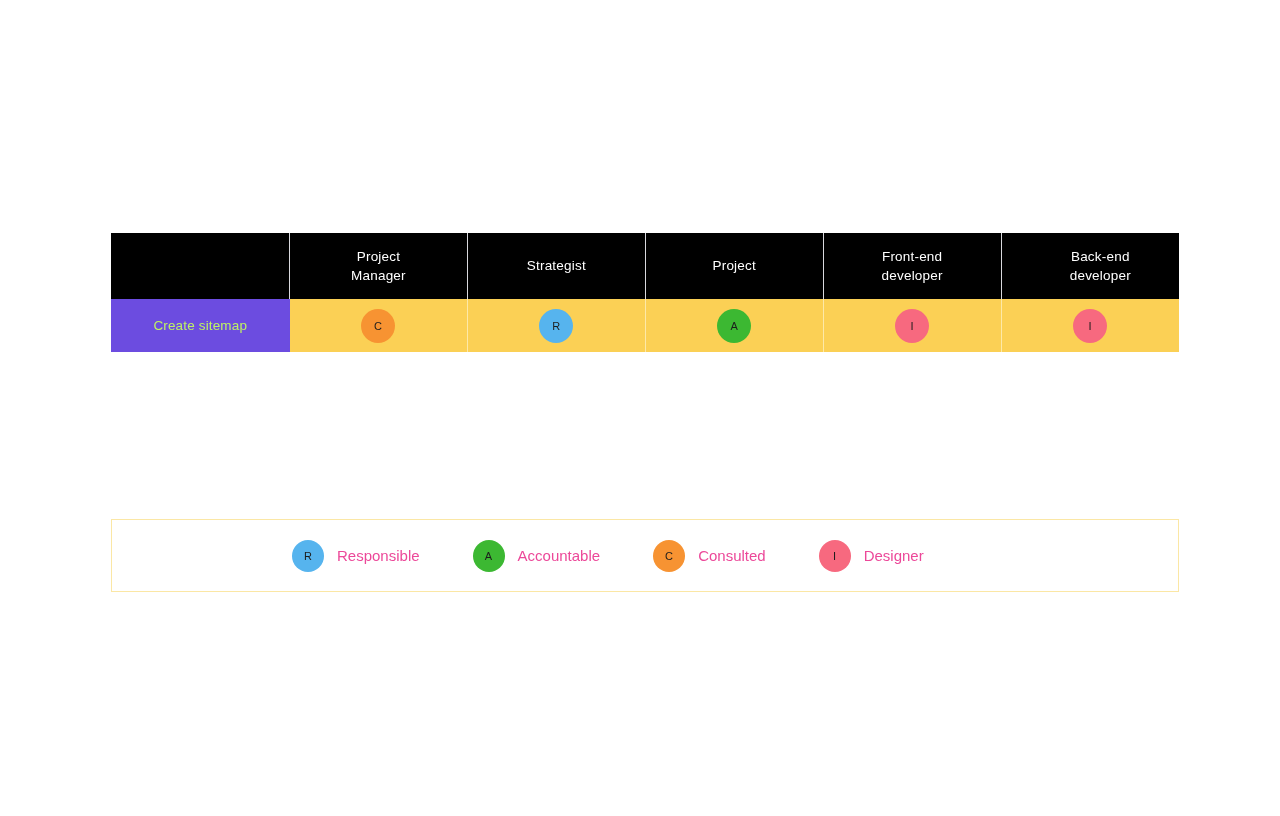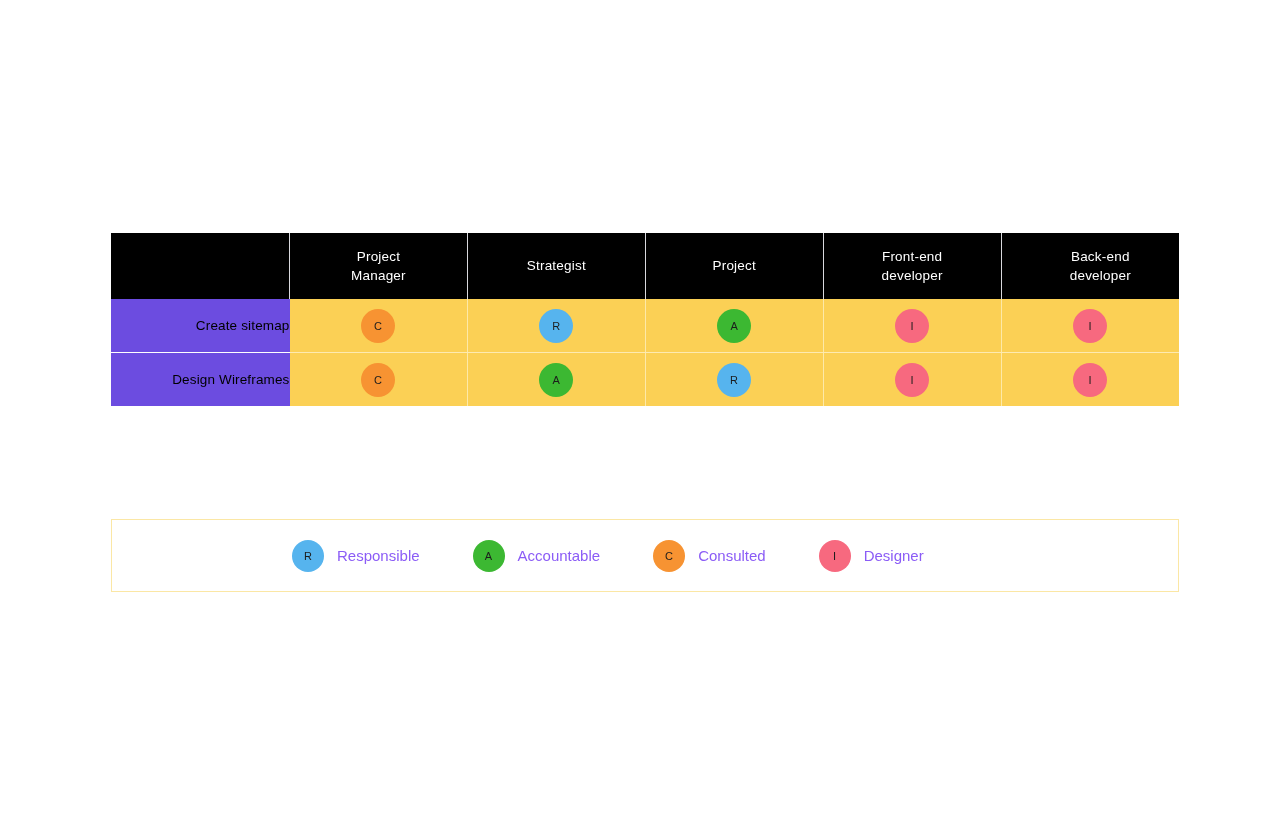--- a/index.html
+++ b/index.html
@@ -57,26 +57,26 @@
   }
   tr.header-row th:last-child { border-right: none; padding-left: 20px; }
   th.corner-cell {
     background: #000000;
     width: 178px;
   }
 
   
   td.task-cell {
     background: #6c4ce0;
-    color: #000000;
+    color: #bef264;
     width: 178px;
     height: 53px;
     font-size: 13.5px;
     font-weight: 400;
-    text-align: right;
+    text-align: center;
     vertical-align: middle;
     letter-spacing: 0.15px;
     border-bottom: 1.5px solid #ffffff;
     padding: 0;
   }
   tr.data-row:last-of-type td.task-cell { border-bottom: none; }
 
   
   td.role-cell {
     background: #fbd055;
@@ -142,21 +142,21 @@
     letter-spacing: 0.3px;
     margin-right: 13px;
     flex: 0 0 auto;
   }
   .legend-badge.R { background: #56b4ee; }
   .legend-badge.A { background: #3cb832; }
   .legend-badge.C { background: #f79332; }
   .legend-badge.I { background: #f7697f; }
   .legend-label {
     font-size: 15px;
-    color: #8b5cf6;
+    color: #ec4899;
     font-weight: 400;
     white-space: nowrap;
   }
 </style>
 </head>
 <body>
 
 <div id="canvas">
 
   <div id="raci-matrix">
@@ -199,38 +199,20 @@
             <span class="badge A">A</span>
           </td>
           <td class="role-cell">
             <span class="badge I">I</span>
           </td>
           <td class="role-cell">
             <span class="badge I">I</span>
           </td>
         </tr>
 
-        <tr class="data-row">
-          <td class="task-cell">Design Wireframes</td>
-          <td class="role-cell">
-            <span class="badge C">C</span>
-          </td>
-          <td class="role-cell">
-            <span class="badge A">A</span>
-          </td>
-          <td class="role-cell">
-            <span class="badge R">R</span>
-          </td>
-          <td class="role-cell">
-            <span class="badge I">I</span>
-          </td>
-          <td class="role-cell">
-            <span class="badge I">I</span>
-          </td>
-        </tr>
 
 
 
       </tbody>
     </table>
 
     <div id="legend-row">
 
       <div class="legend-item">
         <span class="legend-badge R">R</span>

